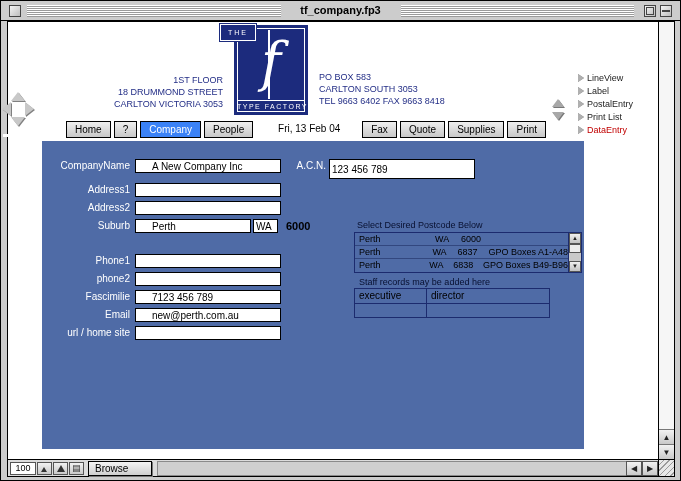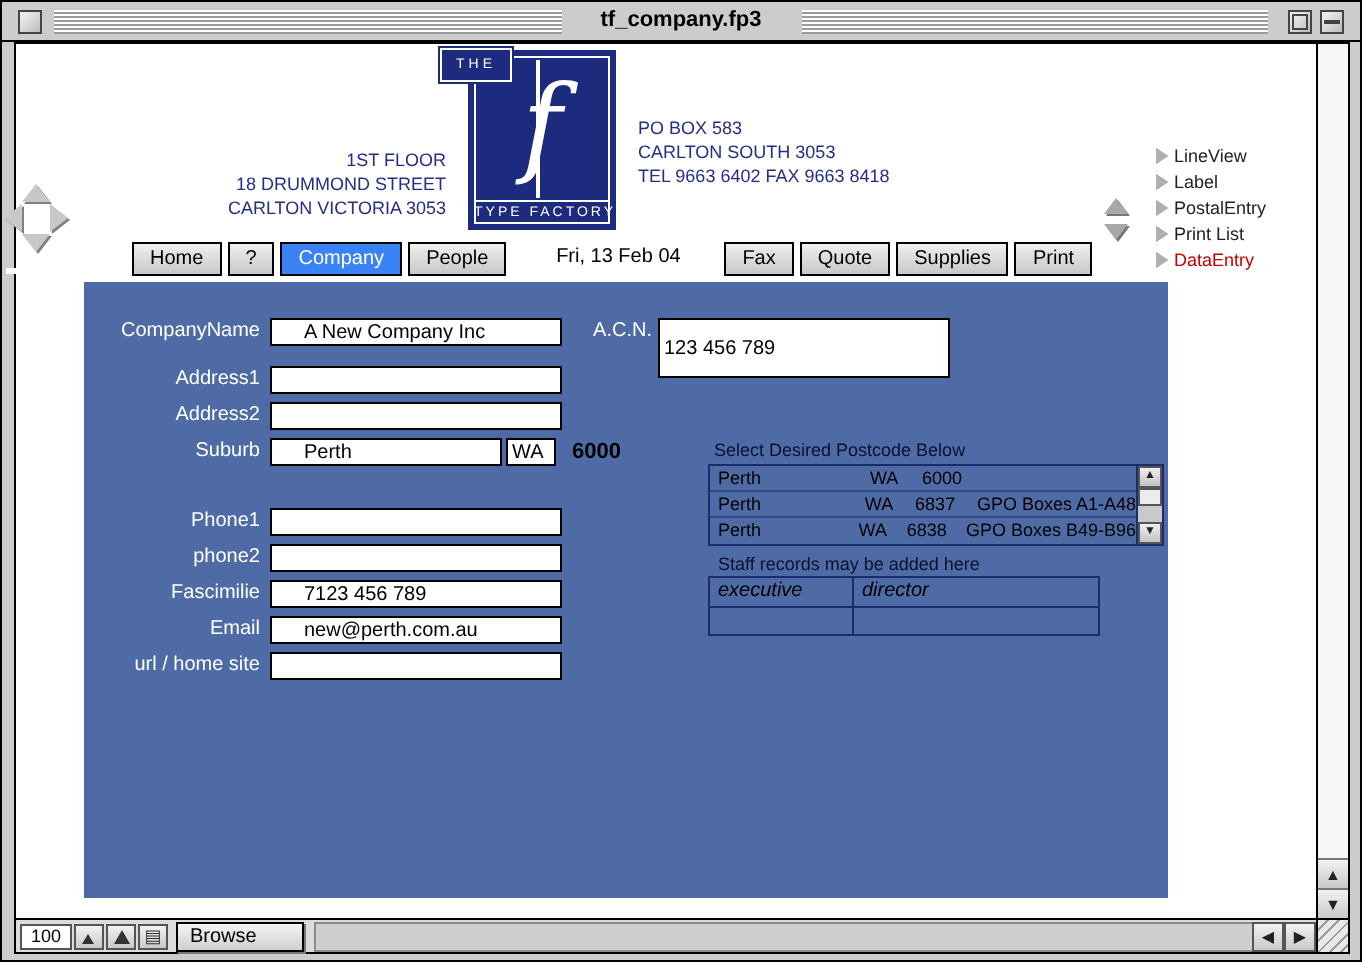--- a/index.html
+++ b/index.html
@@ -52,21 +52,21 @@
     font-size:10px; line-height:13px; color:#000; }
   .h-track{ flex:1; height:15px; margin-left:5px; background:#cfcfcf;
     border:1px solid #8a8a8a; border-right:none; }
   .h-sb-btn{ width:16px; height:15px; border:1px solid #555;
     background:linear-gradient(#f2f2f2,#c9c9c9); text-align:center; line-height:13px; font-size:8px; color:#222; }
   .grow-box{ border-left:1px solid #000; border-top:1px solid #000;
     background:repeating-linear-gradient(135deg,#e8e8e8 0 3px,#9a9a9a 3px 4px); }
   
   .addr{ position:absolute; font-size:9px; font-weight:normal; color:#232e86; line-height:12px; white-space:nowrap; }
   .addr-left{ left:55px; top:52px; width:160px; text-align:right; }
-  .addr-right{ left:311px; top:36px; text-align:left; }
+  .addr-right{ left:311px; top:49px; text-align:left; }
   
   .logo{ position:absolute; left:212px; top:2px; width:90px; height:94px; }
   .logo-main{ position:absolute; left:14px; top:1px; width:74px; height:90px;
     background:#1c2b7d; border:1px solid #1c2b7d; }
   .logo-inner{ position:absolute; left:2px; top:2px; right:2px; bottom:2px; border:1px solid #fff; }
   .logo-vline{ position:absolute; left:46%; top:4px; bottom:15px; width:2px; background:#fff; }
   .logo-f{ position:absolute; left:0; right:0; top:2px; bottom:14px; text-align:center;
     font-family:"DejaVu Serif", serif; font-style:italic; font-size:54px; line-height:70px; color:#fff; }
   .logo-band{ position:absolute; left:2px; right:2px; bottom:2px; height:12px; border-top:1px solid #fff;
     color:#fff; font-size:7px; letter-spacing:1.5px; text-align:center; line-height:12px; white-space:nowrap; }
@@ -98,21 +98,21 @@
   .r-down{ position:absolute; left:0; bottom:0; width:0; height:0; border-left:6px solid transparent; border-right:6px solid transparent;
     border-top:8px solid #a8a8a8; filter:drop-shadow(1px 1px 0 #777); }
   .part-dash{ position:absolute; left:2px; top:133px; width:9px; height:3px; background:#fff; z-index:6; }
   
   .form-area{ position:absolute; left:34px; top:119px; width:542px; height:308px; background:#4f6ba6; }
   .f-label{ position:absolute; left:0; width:88px; text-align:right; color:#fff; font-size:10px;
     height:13px; line-height:13px; white-space:nowrap; }
   .f-input{ position:absolute; left:93px; width:146px; height:14px; border:1px solid #000;
     background:#fff; font-size:10px; padding:0 16px; font-family:"Liberation Sans", sans-serif; color:#000; }
   .acn-label{ position:absolute; left:222px; width:62px; text-align:right; color:#fff; font-size:10px; line-height:13px; }
-  .acn-input{ position:absolute; left:287px; width:146px; height:30px; border:1px solid #000;
+  .acn-input{ position:absolute; left:287px; width:146px; height:20px; border:1px solid #000;
     background:#fff; font-size:10px; padding:0 2px; font-family:"Liberation Sans", sans-serif; color:#000; }
   .suburb-input{ width:116px; }
   .state-input{ position:absolute; left:211px; width:25px; height:14px; border:1px solid #000;
     background:#fff; font-size:10px; padding:0 2px; font-family:"Liberation Sans", sans-serif; color:#000; }
   .postcode-display{ position:absolute; left:244px; font-size:11px; font-weight:bold; color:#000; line-height:14px; }
   .panel-title{ position:absolute; font-size:9px; color:#081030; white-space:nowrap; }
   .pc-list{ position:absolute; left:312px; top:91px; width:228px; height:41px;
     border:1px solid #1c2b6e; }
   .pc-rows{ position:absolute; left:0; top:0; right:13px; bottom:0; }
   .pc-row{ display:flex; height:13px; font-size:9px; color:#000; line-height:12px;
@@ -121,21 +121,21 @@
   .pc-suburb{ width:80px; padding-left:4px; }
   .pc-state{ width:26px; }
   .pc-code{ width:32px; }
   .pc-note{ flex:1; white-space:nowrap; }
   .pc-scroll{ position:absolute; right:0; top:0; bottom:0; width:13px; background:#c9c9c9; border-left:1px solid #1c2b6e; }
   .pc-sb-btn{ position:absolute; left:0; width:100%; height:11px; background:linear-gradient(#f0f0f0,#c2c2c2);
     border:1px solid #555; font-size:6px; text-align:center; line-height:9px; color:#222; }
   .pc-sb-up{ top:0; } .pc-sb-down{ bottom:0; }
   .pc-thumb{ position:absolute; left:0; top:11px; width:100%; height:9px; background:#ececec; border:1px solid #555; }
   .staff-table{ position:absolute; left:312px; top:147px; width:196px; border:1px solid #1c2b6e; }
-  .staff-row{ display:flex; height:14px;font-style:italic; }
+  .staff-row{ display:flex; height:14px; }
   .staff-row + .staff-row{ border-top:1px solid #1c2b6e; }
   .staff-cell{ font-size:10px; color:#000; line-height:13px; padding-left:4px; }
   .staff-c1{ width:72px; border-right:1px solid #1c2b6e; }
   .staff-c2{ flex:1; }
 </style>
 </head>
 <body>
 
 <div class="mac-window">
 

